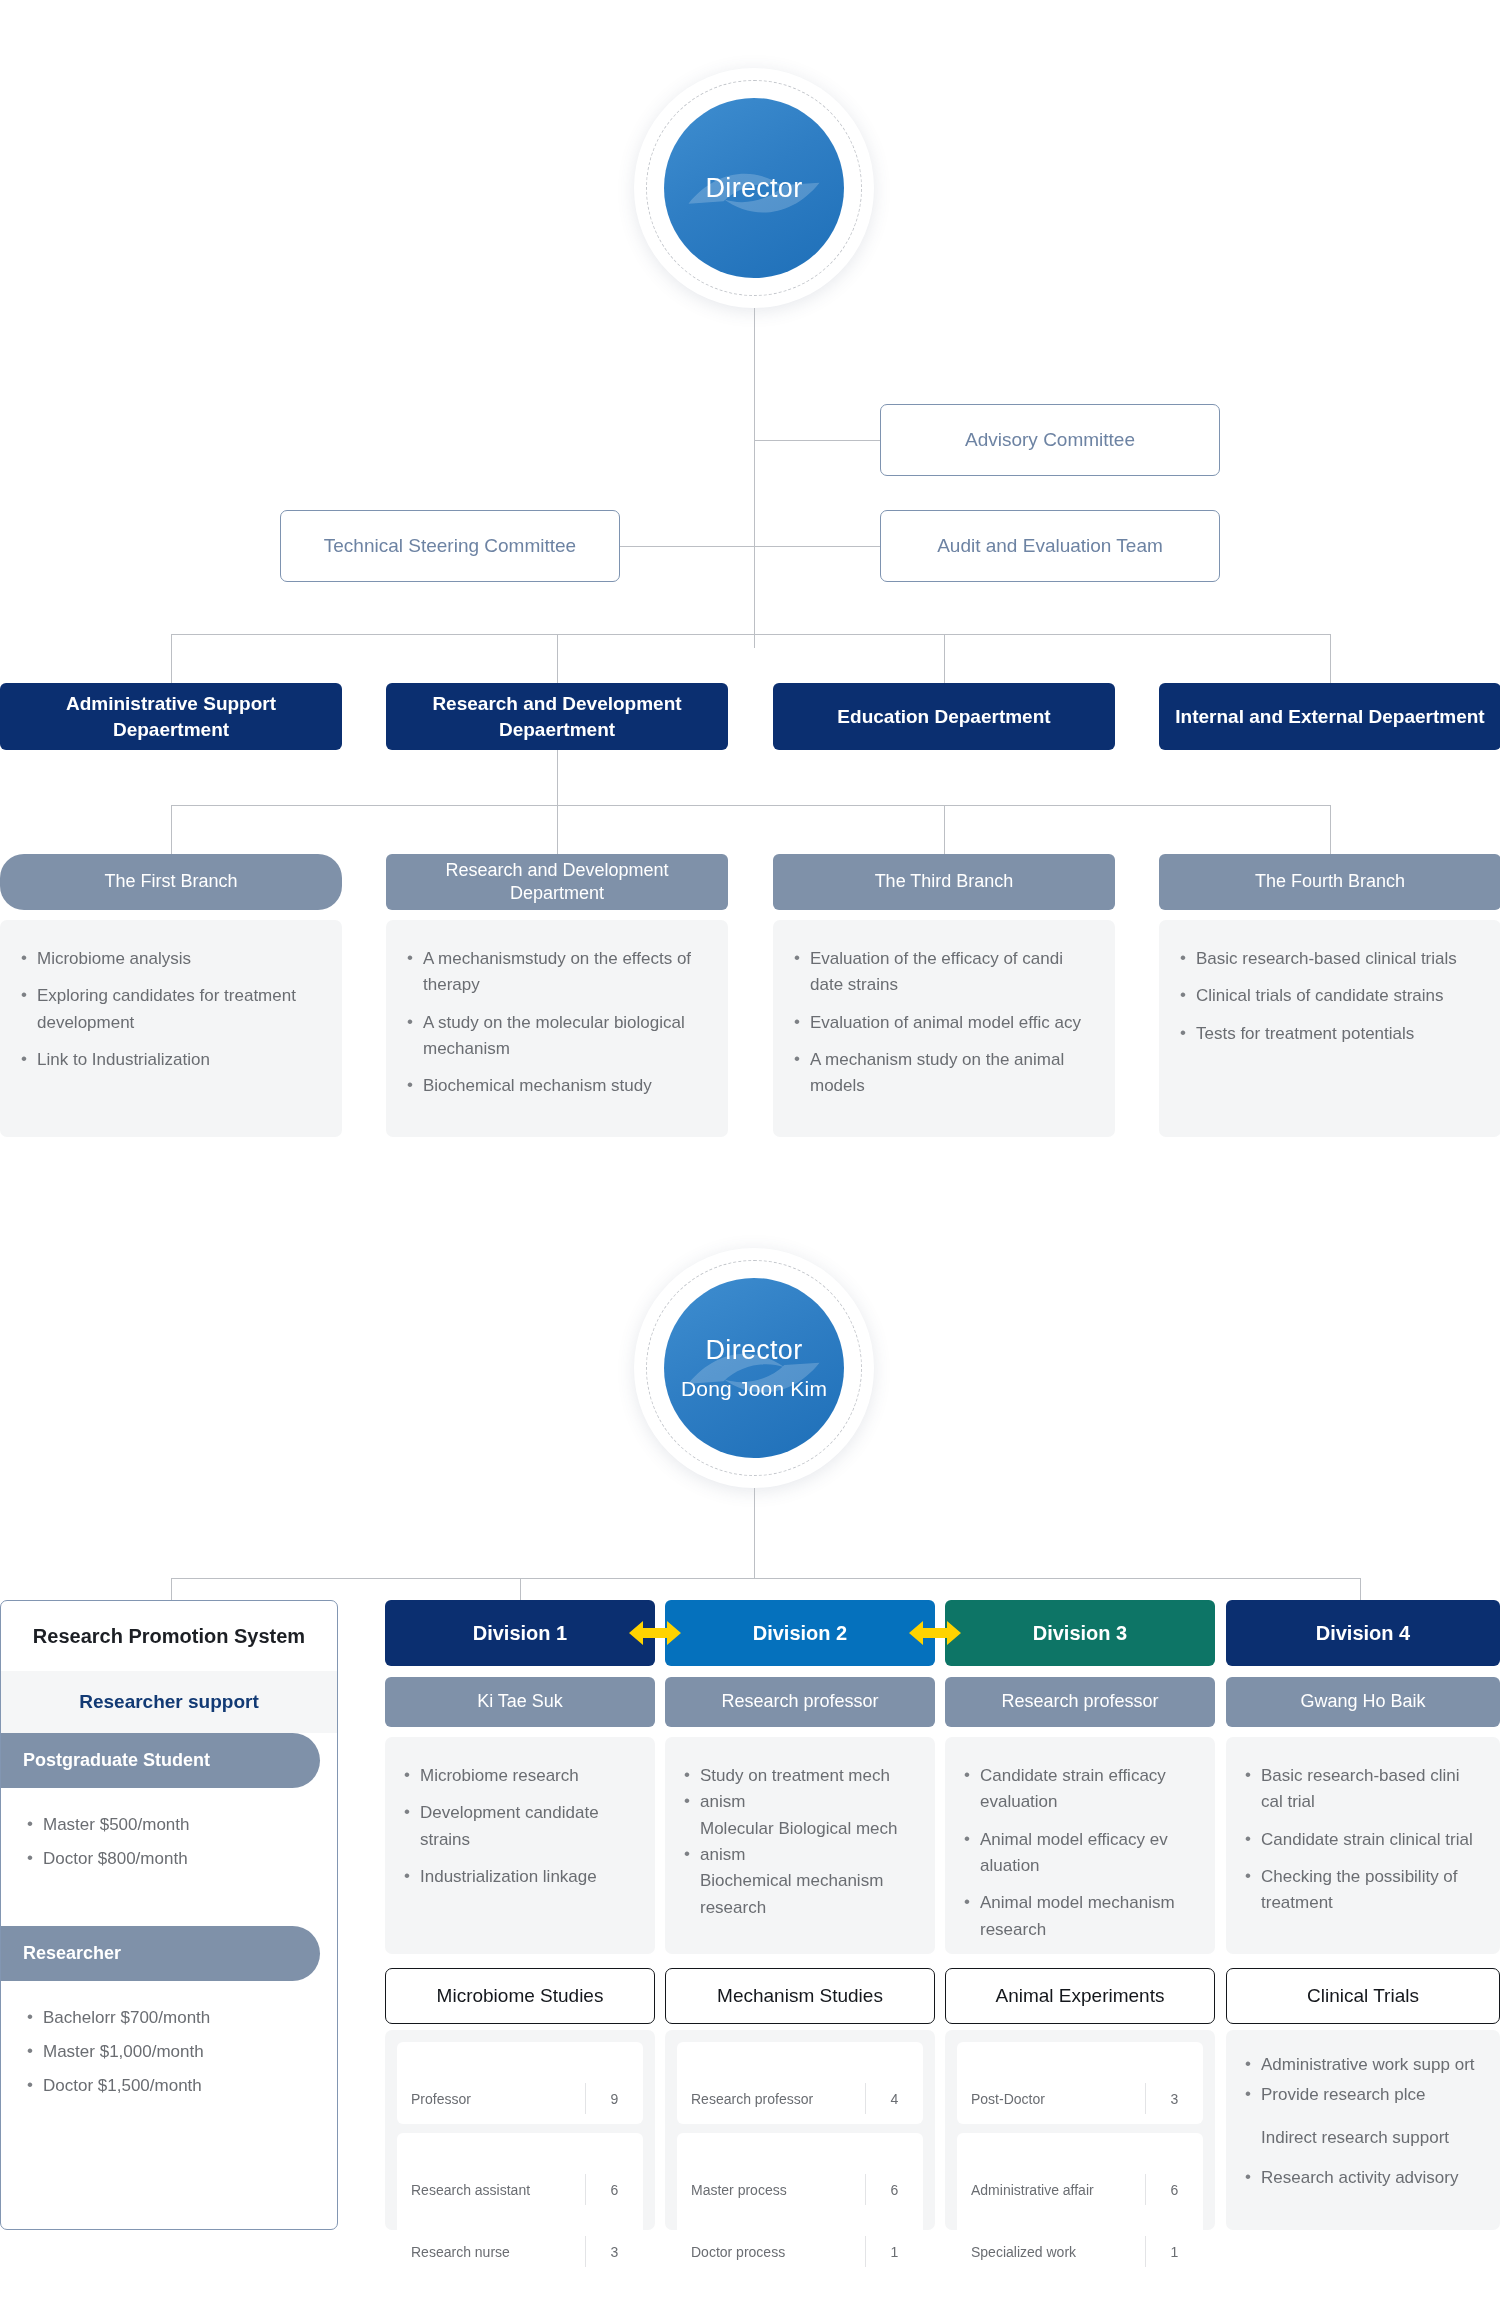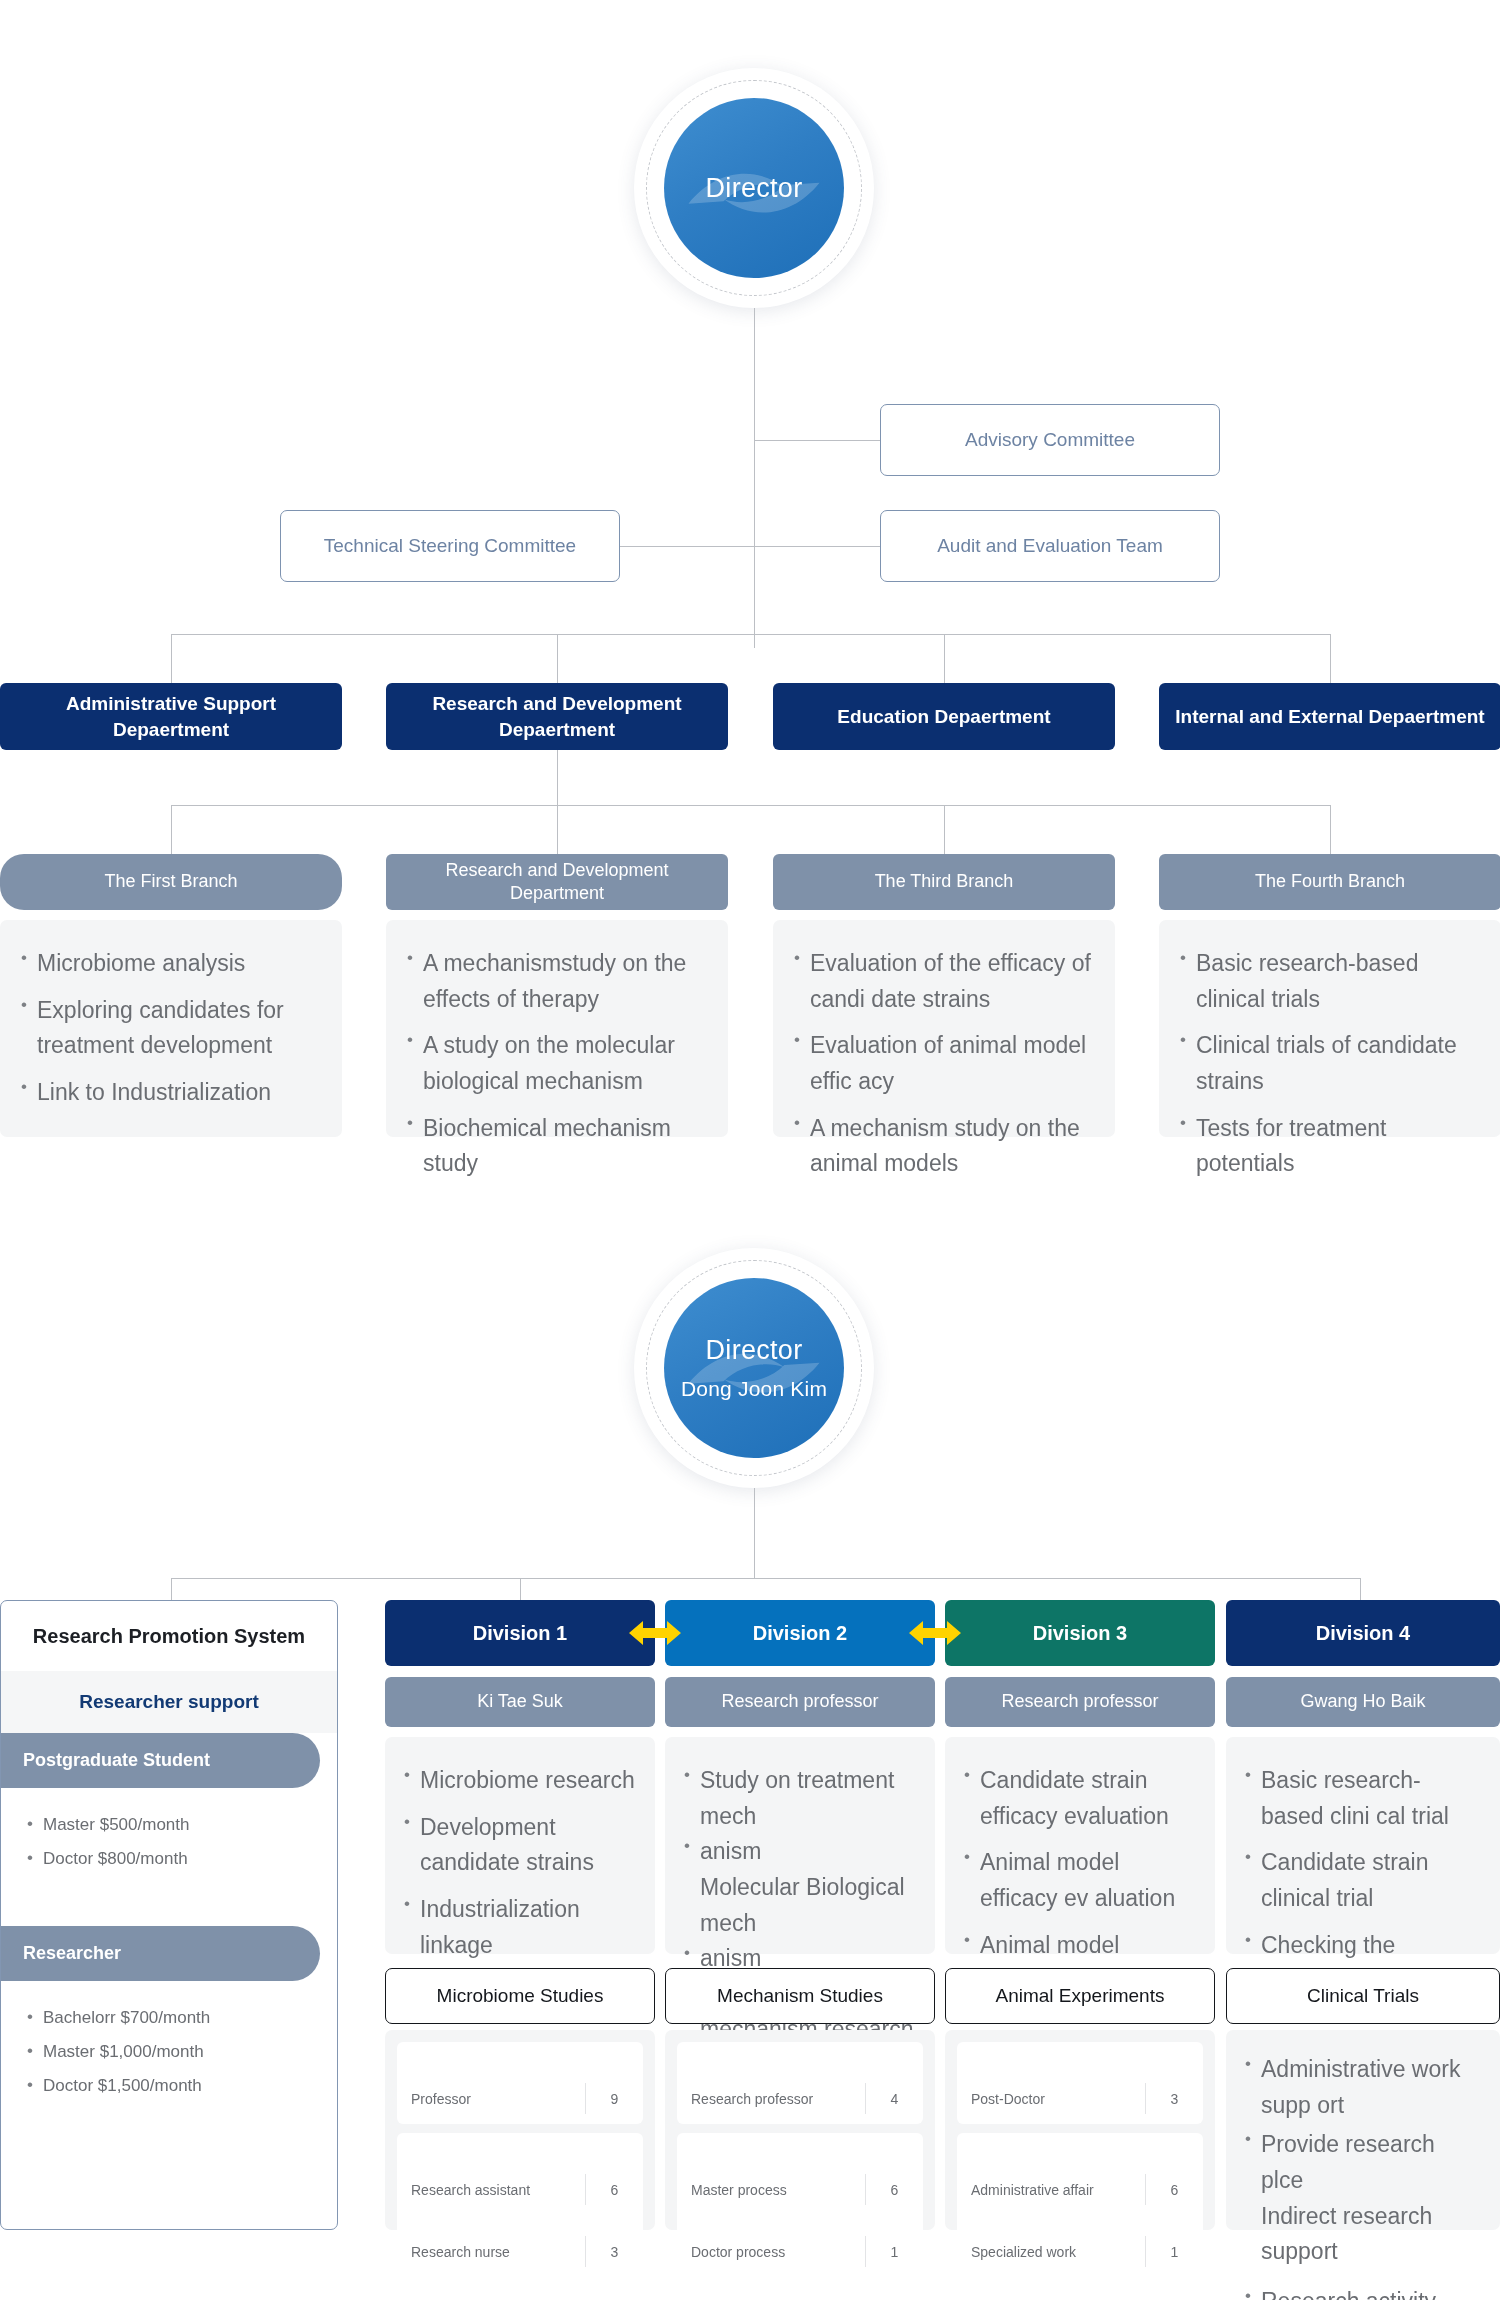--- a/index.html
+++ b/index.html
@@ -44,21 +44,21 @@
   
   .branch-head { position: absolute; background: #7f91a9; border-radius: 6px;
                  color: #fff; display: flex; align-items: center; justify-content: center;
                  text-align: center; font-size: 18px; line-height: 1.3; padding: 5px 10px; }
 
   
   .panel { position: absolute; background: #f4f5f6; border-radius: 7px;
            padding: 26px 22px 20px 20px; }
   .panel ul { list-style: none; }
   .panel li { position: relative; padding-left: 17px; color: #6a6d72;
-              font-size: 23px; line-height: 1.55; margin-bottom: 11px; }
+              font-size: 17px; line-height: 1.55; margin-bottom: 11px; }
   .panel li::before { content: "•"; position: absolute; left: 1px; top: -1px;
                       color: #7d8085; font-size: 17px; }
   .panel li.nb { padding-left: 17px; }
   .panel li.nb::before { content: ""; }
 
   
   .div-head { position: absolute; border-radius: 6px; color: #fff;
               display: flex; align-items: center; justify-content: center;
               font-size: 20px; font-weight: 700; }
 
@@ -365,19 +365,19 @@
       <div class="cnt-row">
         <div class="cnt-lbl">Specialized work</div>
         <div class="cnt-num">1</div>
       </div>
     </div>
   </div>
 
   <div class="panel" style="left:1226px; top:2030px; width:274px; height:200px; padding:22px 18px 20px 18px;">
     <ul>
       <li style="margin-bottom:4px;">Administrative work supp ort</li>
-      <li style="margin-bottom:0;">Provide research plce</li>
+      <li style="margin-bottom:16px;">Provide research plce</li>
       <li class="nb" style="margin-bottom:14px;">Indirect research support</li>
       <li style="margin-bottom:0;">Research activity advisory</li>
     </ul>
   </div>
 
 </div>
 
 </body></html>

